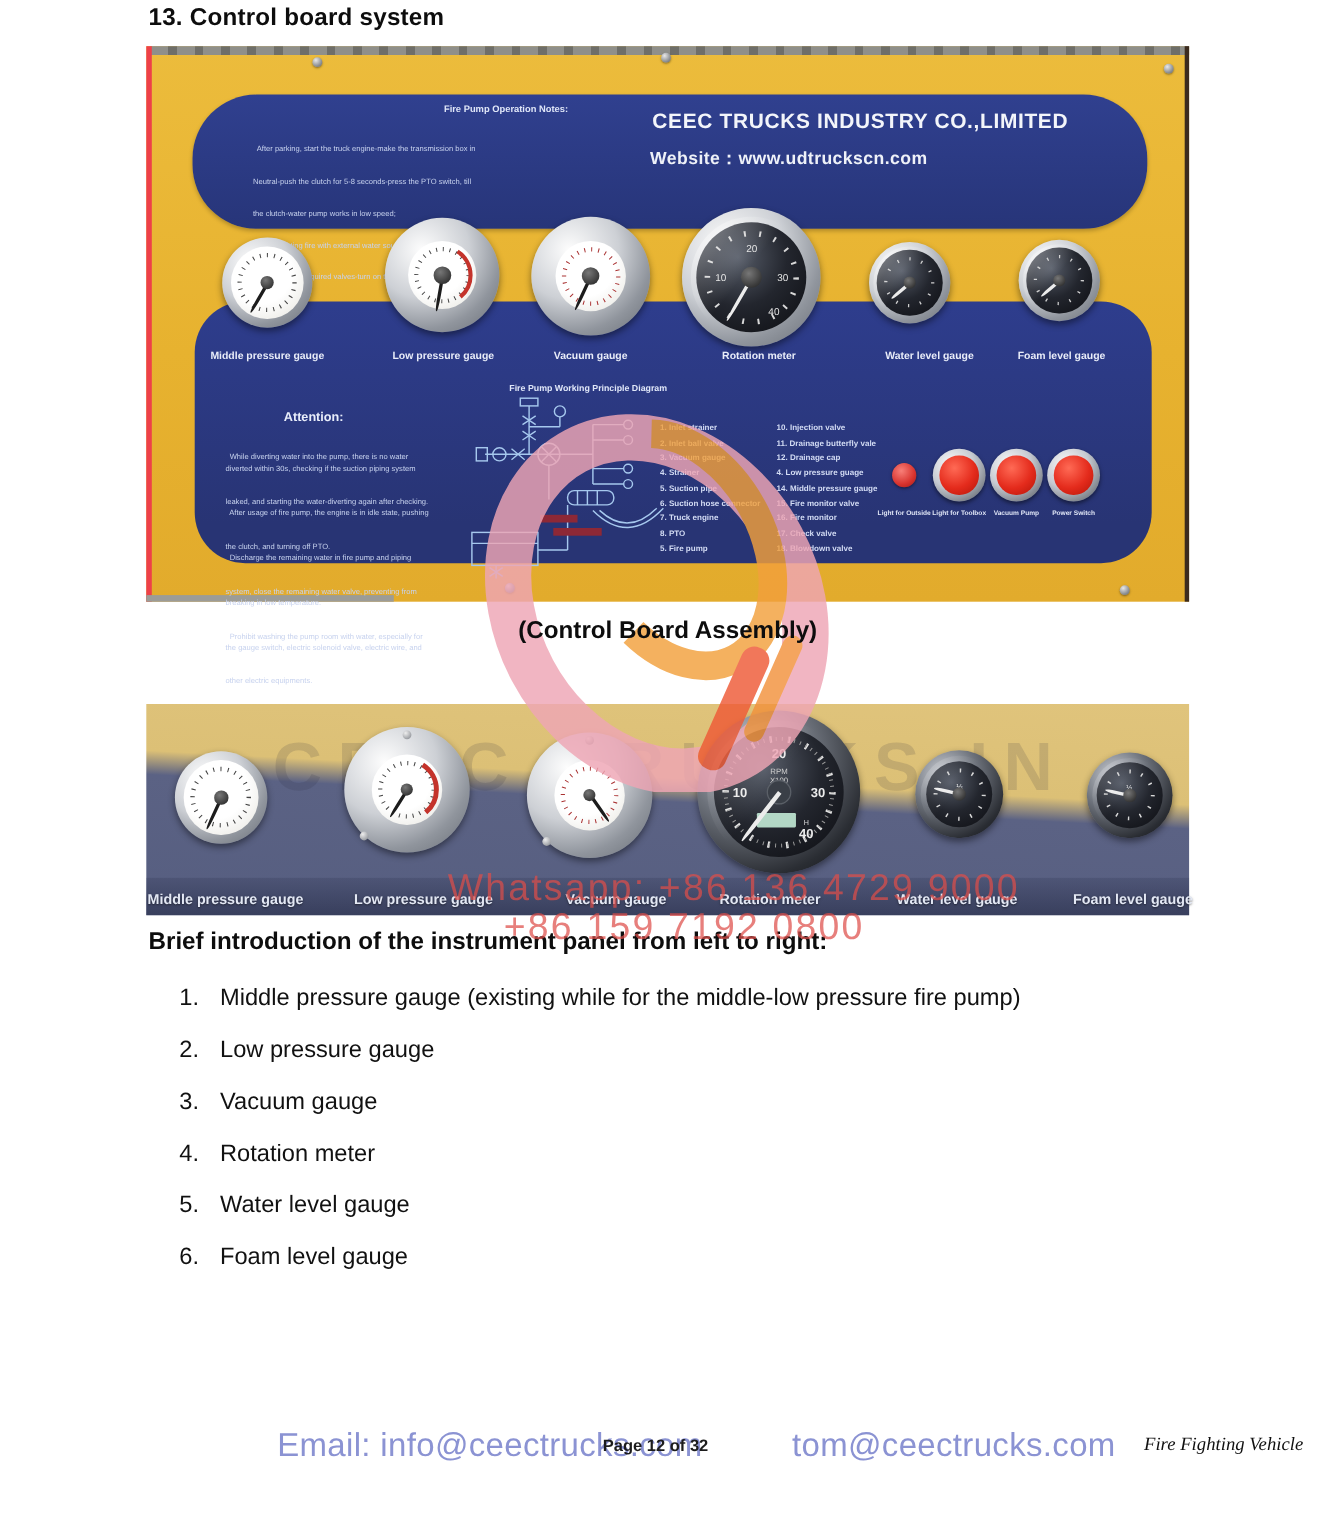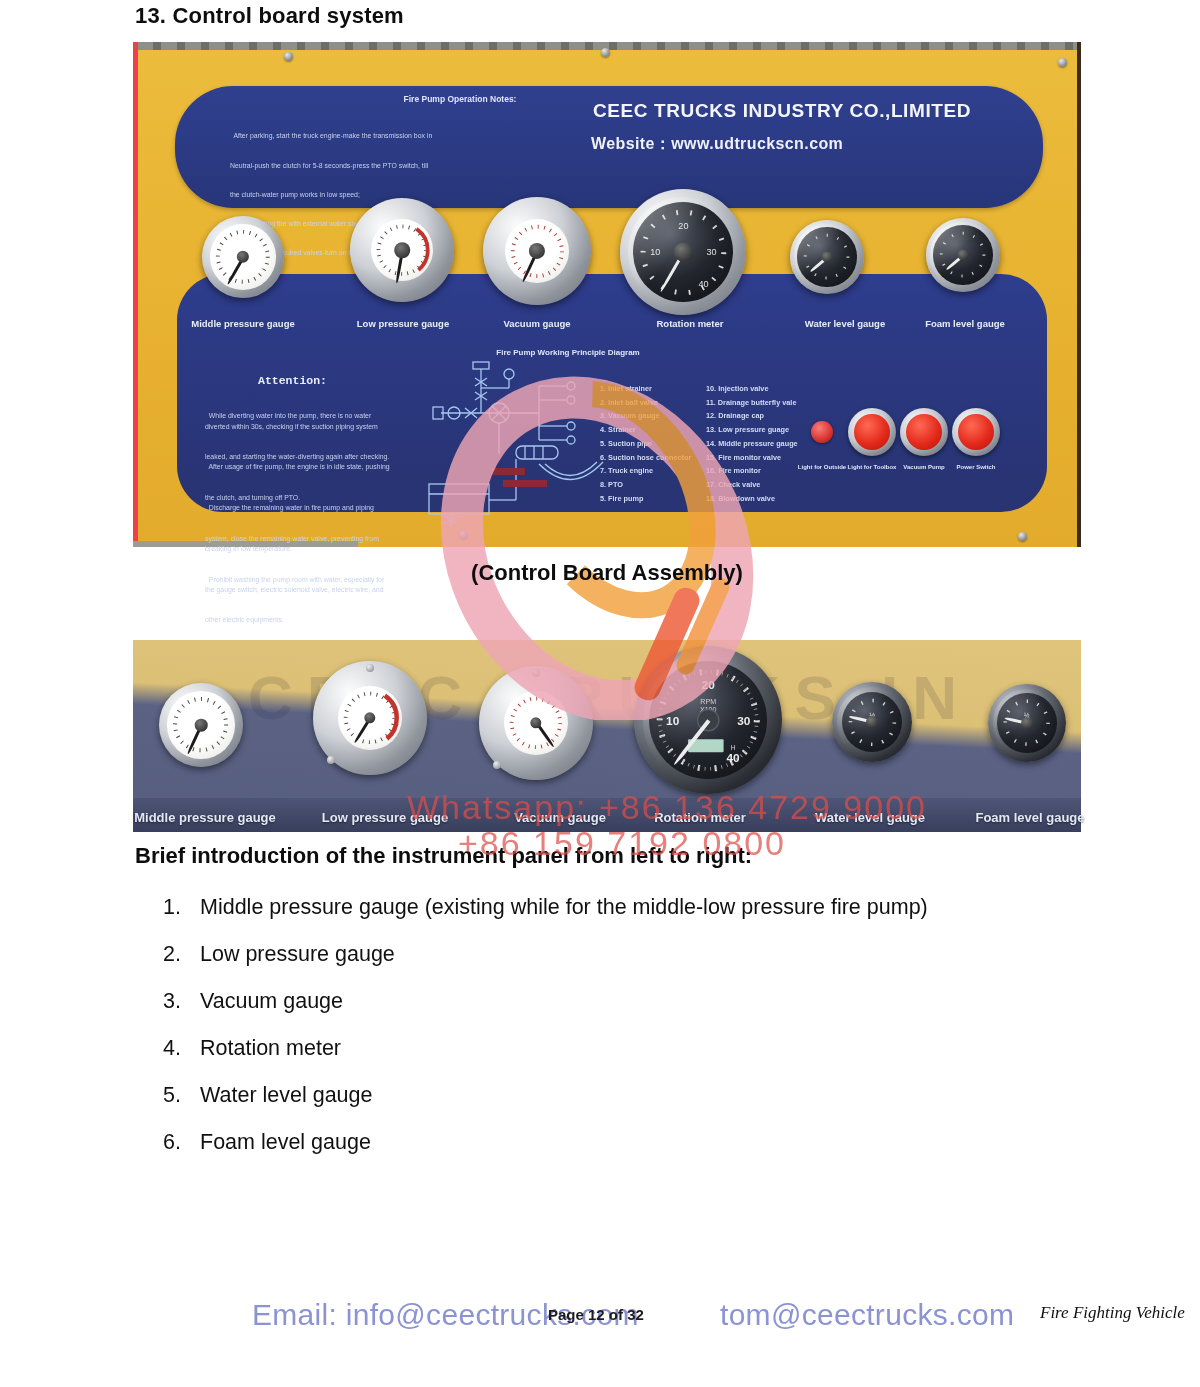--- a/index.html
+++ b/index.html
@@ -31,23 +31,23 @@
           background:linear-gradient(180deg,#30408f,#273579);box-shadow:0 2px 4px rgba(0,0,0,.25);}
   .notes-title{left:120px;top:8px;width:330px;text-align:center;font-size:8.5px;font-weight:bold;
                color:#dfe6f8;}
   .notes-body{left:55px;top:26px;width:360px;font-size:6.9px;line-height:9.7px;color:#c7d2ee;
               white-space:pre;}
   .company{left:418px;top:14px;font-size:19px;font-weight:bold;color:#f3f5fa;letter-spacing:.6px;}
   .website{left:416px;top:48px;font-size:16px;font-weight:bold;color:#eef1f8;letter-spacing:.4px;}
   .bluebase{left:44px;top:232px;width:870px;height:238px;border-radius:46px;
             background:linear-gradient(180deg,#2e3d8d,#283474 85%);}
   .g-label{position:absolute;font-size:9.5px;font-weight:bold;color:#e9edf9;text-align:center;width:140px;}
-  .att-title{font-size:11.5px;font-weight:bold;color:#e8edfa;font-family:Liberation Mono, monospace;}
+  .att-title{font-size:11.5px;font-weight:bold;color:#e8edfa;}
   .att-body{font-size:6.9px;line-height:10.2px;color:#c7d2ee;white-space:pre;}
-  .diag-title{font-size:8px;font-weight:bold;color:#dfe6f8;text-align:center;width:210px;}
+  .diag-title{font-size:8px;font-weight:bold;color:#dfe6f8;width:210px;}
   .legend{font-size:7.3px;line-height:13.7px;font-weight:bold;color:#d3dcf4;white-space:nowrap;}
   .btn{border-radius:50%;
        background:radial-gradient(circle at 35% 30%,#fbfbfb,#c6cad1 45%,#82878f 75%,#565a61);
        box-shadow:0 2px 4px rgba(0,0,0,.5);}
   .btn .red{position:absolute;inset:13%;border-radius:50%;
             background:radial-gradient(circle at 38% 32%,#ff6a55,#e42b1c 55%,#b31408);}
   .indicator{border-radius:50%;background:radial-gradient(circle at 38% 32%,#f87f78,#d8332e 60%,#a01713);
              box-shadow:0 1px 3px rgba(0,0,0,.5);}
   .btn-label{position:absolute;font-size:6px;font-weight:bold;color:#dfe5f6;text-align:center;width:50px;}
 
@@ -268,21 +268,21 @@
       <div>5.  Suction pipe</div>
         <div>6.  Suction hose connector</div>
       <div>7.  Truck engine</div>
         <div>8.  PTO</div>
       <div>5.  Fire pump</div>
     </div>
     <div class="abs legend" style="left:573px;top:340px;">
       <div>10.  Injection valve</div>
         <div>11.  Drainage butterfly vale</div>
       <div>12.  Drainage cap</div>
-        <div>13.  Low pressure guage</div>
+        <div>4.  Low pressure guage</div>
       <div>14.  Middle pressure gauge</div>
         <div>15.  Fire monitor valve</div>
       <div>16.  Fire monitor</div>
         <div>17.  Check valve</div>
       <div>18.  Blowdown valve</div>
     </div>
 
     <div class="abs indicator" style="left:678px;top:379px;width:22px;height:22px;"></div>
     <div class="abs btn" style="left:715px;top:366px;width:48px;height:48px;">
         <div class="red"></div>

